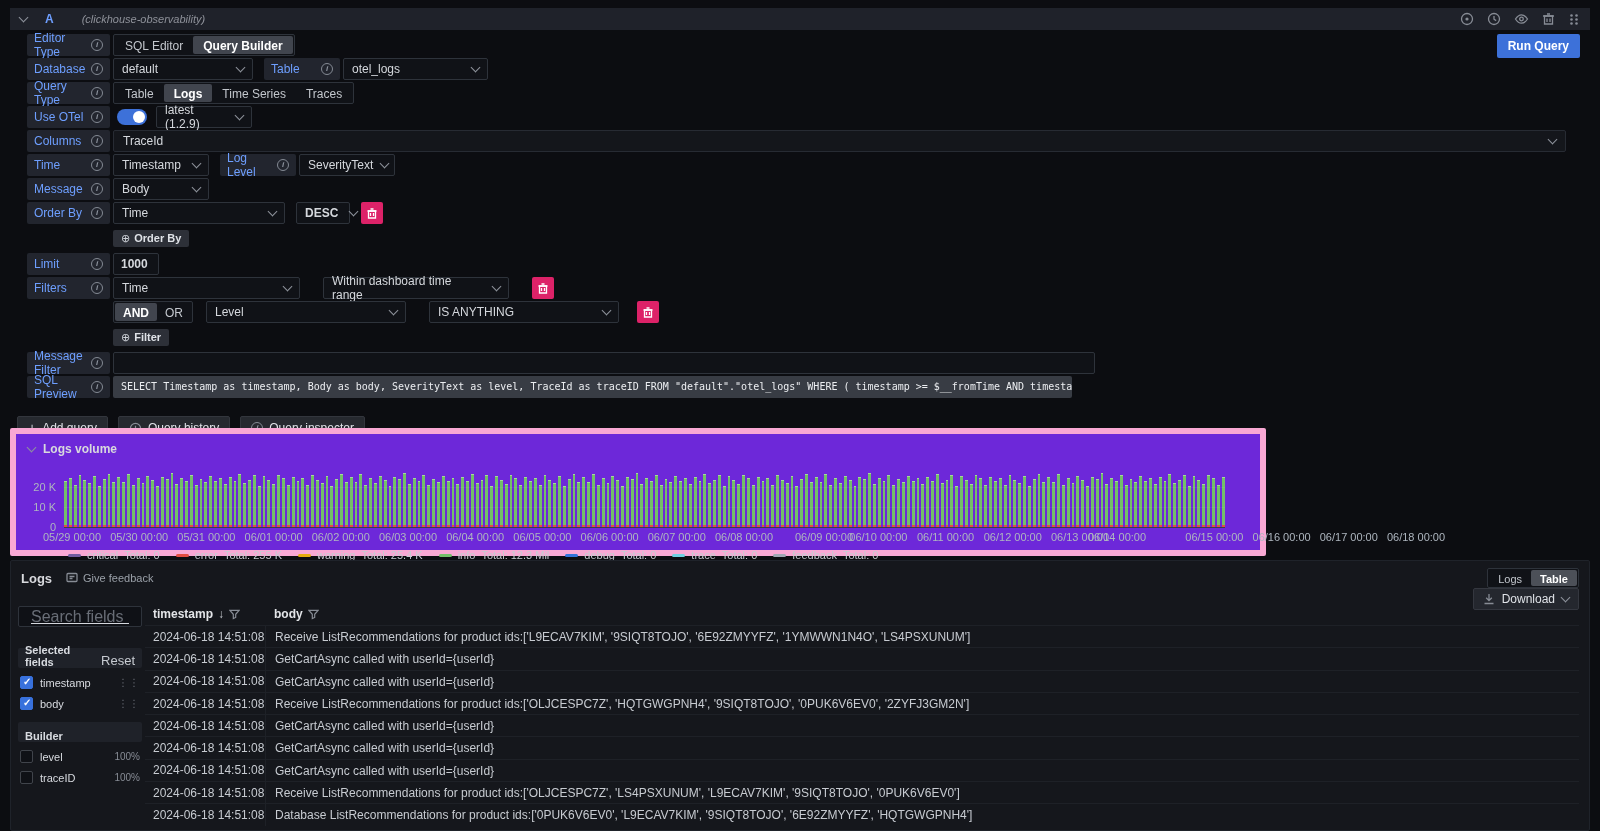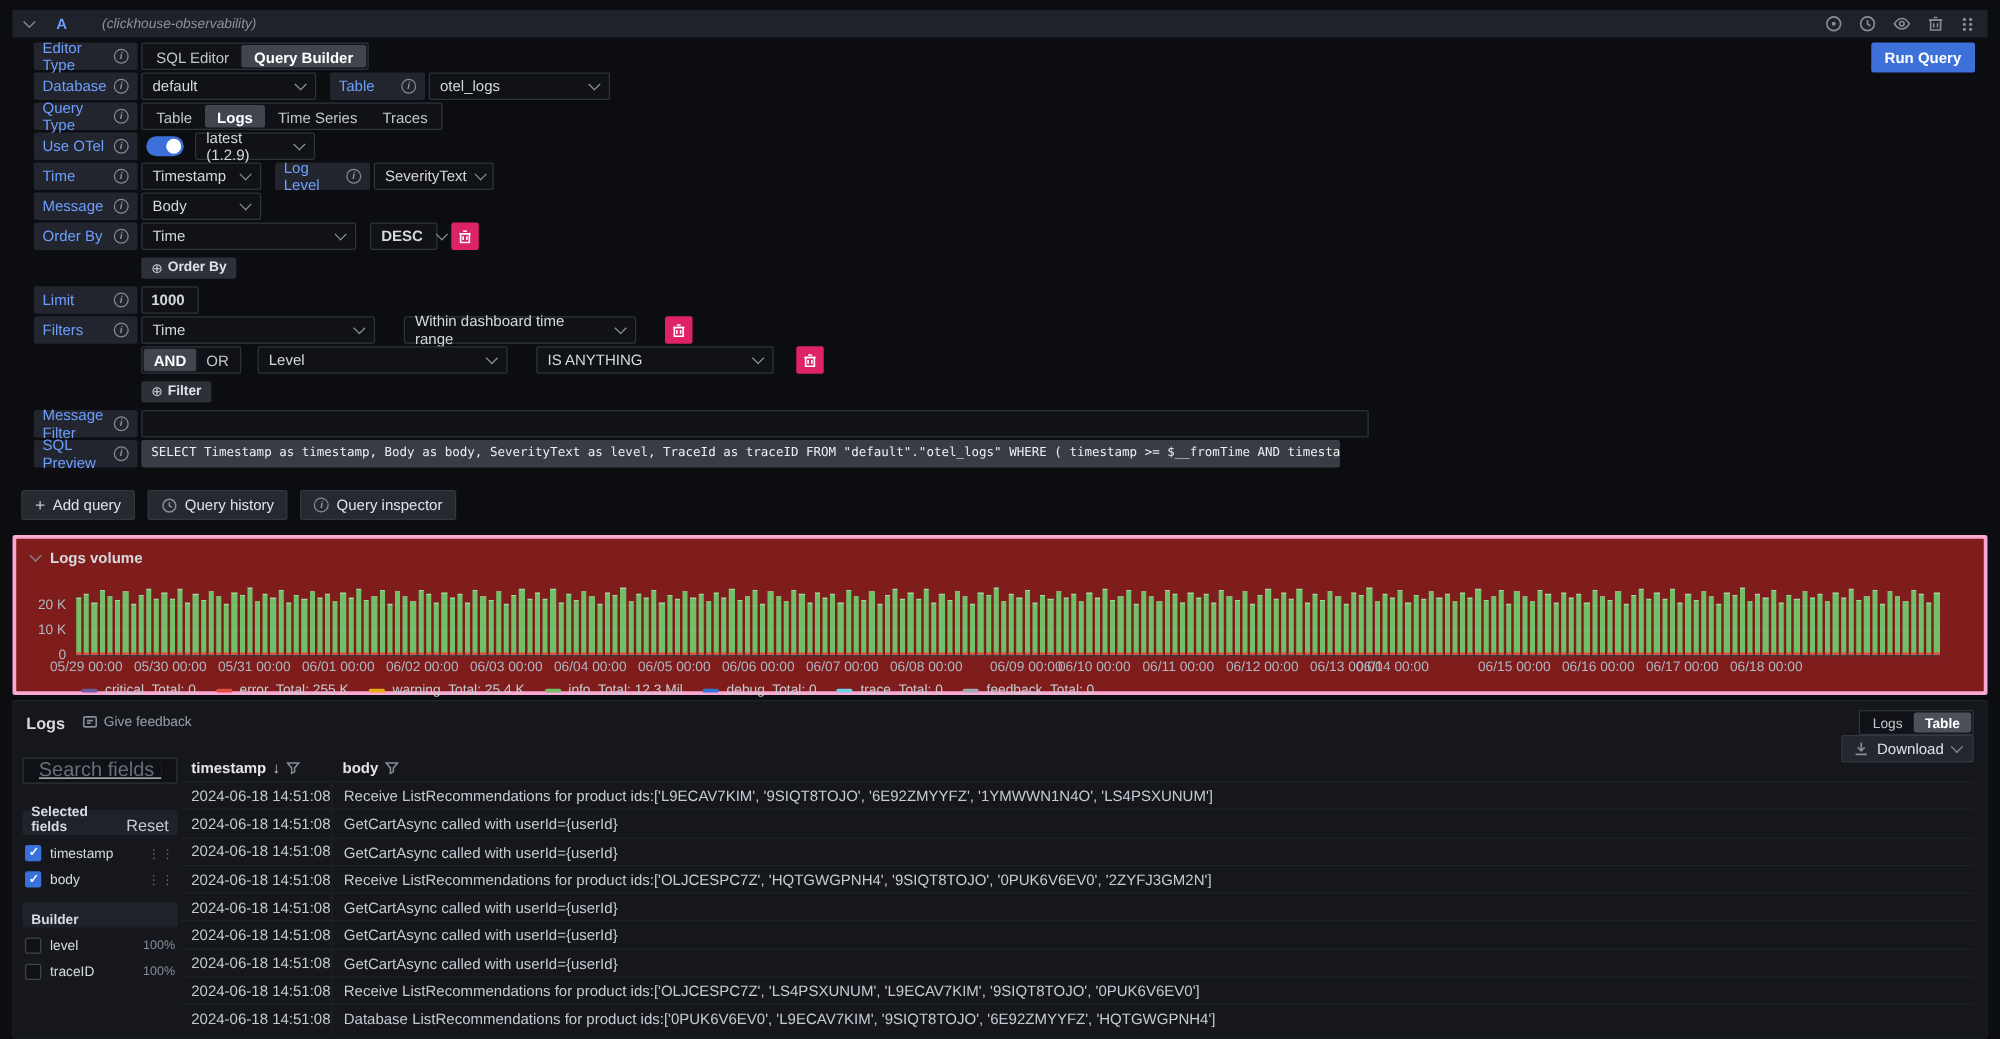--- a/index.html
+++ b/index.html
@@ -59,22 +59,22 @@
   .txt-input { background:#101217; border:1px solid #2e333b; border-radius:2px; height:22px;
                color:#d5d8dd; padding:0 7px; font-size:12px; }
   .sql-code { width:959px; height:22px; background:#383c44; color:#eceef1; border-radius:2px;
               font-family:"DejaVu Sans Mono", monospace; font-size:10px; line-height:22px; padding:0 8px;
               white-space:nowrap; overflow:hidden; }
   .qp-footer { display:flex; gap:10px; margin:18px 0 0 7px; }
   .foot-btn { height:24px; background:#26292f; border:1px solid #33363d; border-radius:2px; padding:0 10px;
               color:#e0e3e8; font-weight:500; font-size:12px; display:inline-flex; align-items:center;
               gap:6px; cursor:pointer; font-family:inherit; }
   
-  .lv-panel { position:absolute; left:10px; top:428px; width:1580px; height:128px; background:#7f1d1d;
-              border:3px solid #f9a8d4; border-radius:2px; }
+  .lv-panel { position:absolute; left:10px; top:428px; width:1256px; height:128px; background:#6d28d9;
+              border:6px solid #f9a8d4; border-radius:2px; }
   .lv-title { display:flex; align-items:center; gap:8px; padding:8px 0 0 12px; font-weight:700;
               color:#d8d9dd; font-size:12px; cursor:pointer; }
   .chart { position:relative; margin:12px 35px 0 48px; height:60px; }
   .plot { position:absolute; inset:0; display:flex; align-items:flex-end; border-bottom:1px solid #3a3f46; }
   .bar { flex:1; margin-right:2px; background:linear-gradient(#a4d89b 1px, #73bf69 1px); position:relative; min-width:2px; }
   .bar-err { position:absolute; left:0; right:0; bottom:0; height:2px; background:#e24d42; }
   .gridline { position:absolute; left:0; right:0; height:1px; background:rgba(255,255,255,0.06); }
   .ylab { position:absolute; right:calc(100% + 8px); font-size:11px; color:#aeb6bf; white-space:nowrap; }
   .x-axis { position:relative; margin:3px 35px 0 48px; height:14px; }
   .xtick { position:absolute; transform:translateX(-50%); font-size:11px; color:#aeb6bf; white-space:nowrap; top:0; }
@@ -216,20 +216,30 @@
         <span>Use OTel</span>
         <span class="info"></span>
       </div>
       <span class="toggle"></span>
       <div class="select" style="width:96px">
         <span>latest (1.2.9)</span>
         <span class="chev"></span>
       </div>
     </div>
 
+    <div class="frow">
+      <div class="flabel">
+        <span>Columns</span>
+        <span class="info"></span>
+      </div>
+      <div class="wide-box">
+        <span>TraceId</span>
+        <span class="chev"></span>
+      </div>
+    </div>
 
     <div class="frow">
       <div class="flabel">
         <span>Time</span>
         <span class="info"></span>
       </div>
       <div class="select" style="width:96px">
         <span>Timestamp</span>
         <span class="chev"></span>
       </div>

